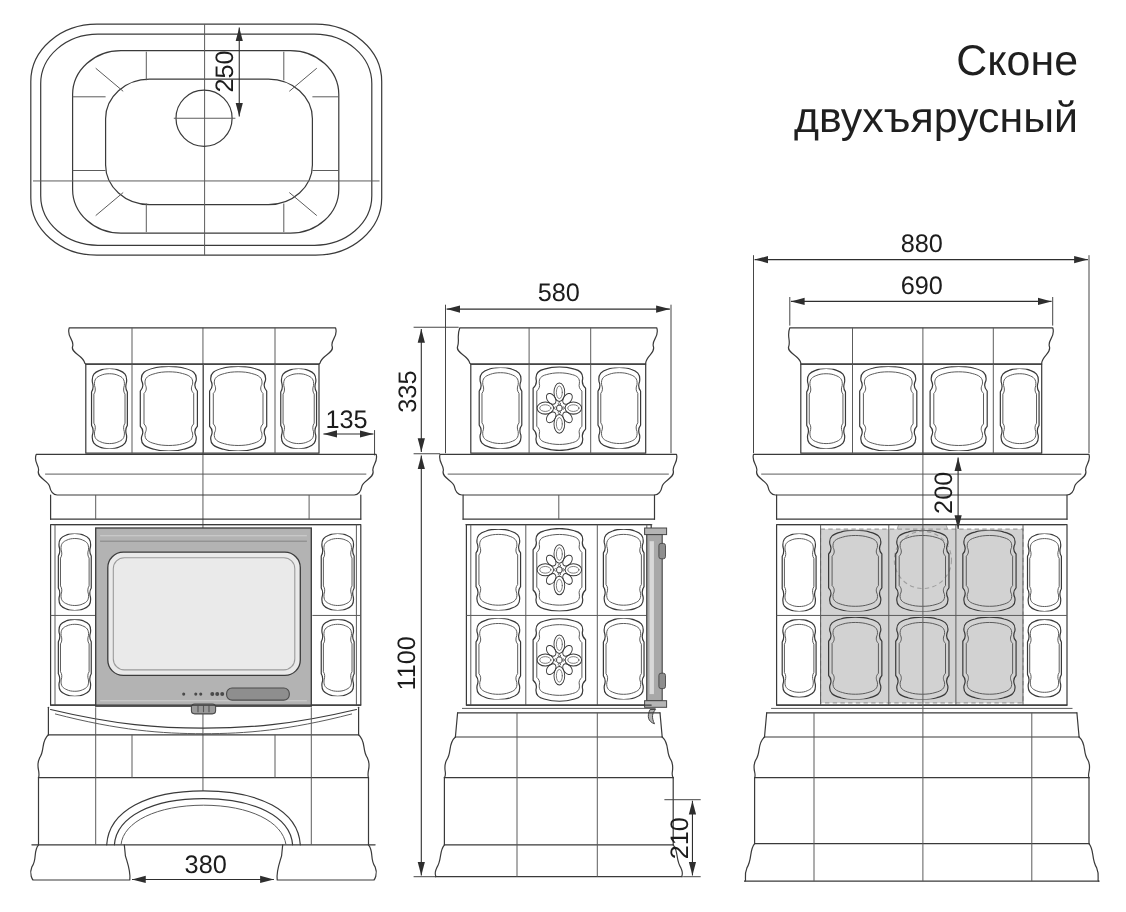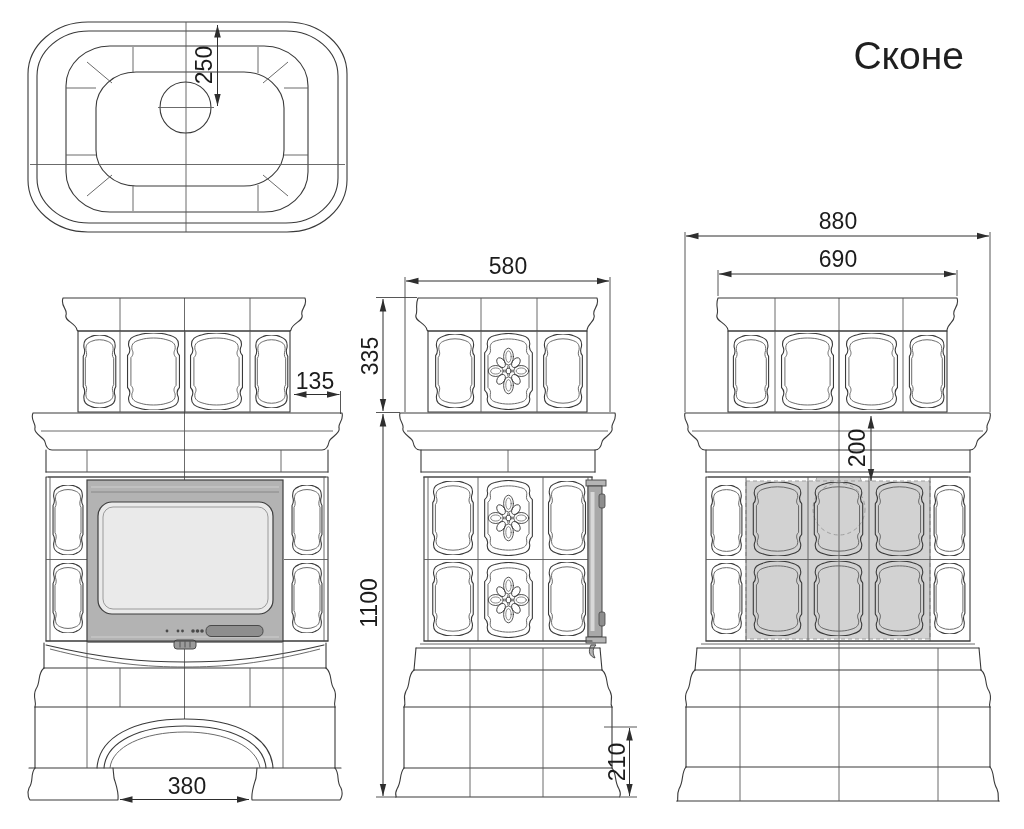--- a/index.html
+++ b/index.html
@@ -6,21 +6,21 @@
   .stage{position:relative;width:1024px;height:829px;background:#fff;overflow:hidden;
          font-family:"Liberation Sans",sans-serif;}
   svg{position:absolute;left:0;top:0;}
   .ln{fill:none;stroke:#3a3a3a;stroke-width:1.1;stroke-linecap:round;stroke-linejoin:round;}
   .thin{fill:none;stroke:#5a5a5a;stroke-width:0.9;}
   .lite{fill:none;stroke:#cfcfcf;stroke-width:1;}
   .dim{fill:none;stroke:#2e2e2e;stroke-width:1;}
   .ext{fill:none;stroke:#444;stroke-width:0.9;}
   .dsh{fill:none;stroke:#9f9f9f;stroke-width:1;stroke-dasharray:4 3;}
   .dtx{font:23px "Liberation Sans",sans-serif;fill:#1c1c1c;}
-  .title-block{position:absolute;top:30px;right:60px;text-align:right;
+  .title-block{position:absolute;top:30px;right:44px;text-align:right;
                font-size:39px;line-height:52px;color:#1f1f1f;}
 </style>
 </head>
 <body>
 
 <div class="stage">
 <svg width="1024" height="829" viewBox="0 0 1024 829">
 <defs>
   <marker id="ar" viewBox="0 0 13 8" refX="12.5" refY="4" markerWidth="13" markerHeight="8" markerUnits="userSpaceOnUse" orient="auto-start-reverse">
     <path d="M12.5,4 L0,0.7 L0,7.3 Z" fill="#2e2e2e"></path>
@@ -370,14 +370,15 @@
             <line x1="740" y1="648" x2="740" y2="801"></line>
             <line x1="839" y1="477" x2="839" y2="801"></line>
             <line x1="938" y1="648" x2="938" y2="801"></line>
           </g>
   </g>
 </g>
 </svg>
 
 <div class="title-block">
   <div>Сконе</div>
+  <div>двухъярусный</div>
 </div>
 </div>
 
 </body></html>

